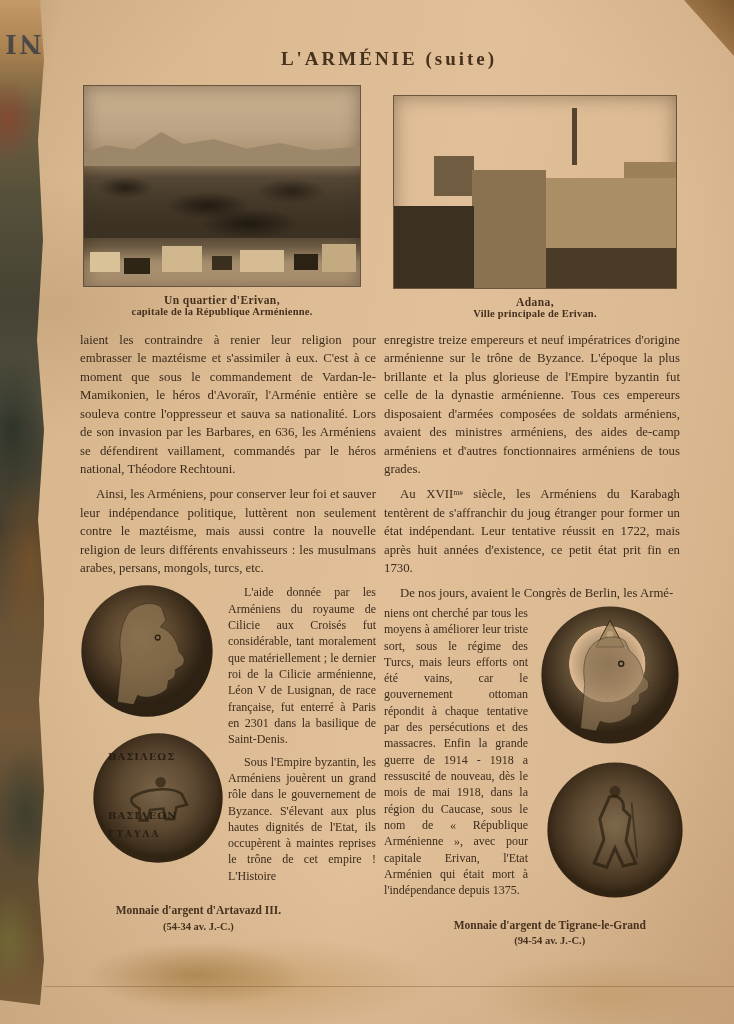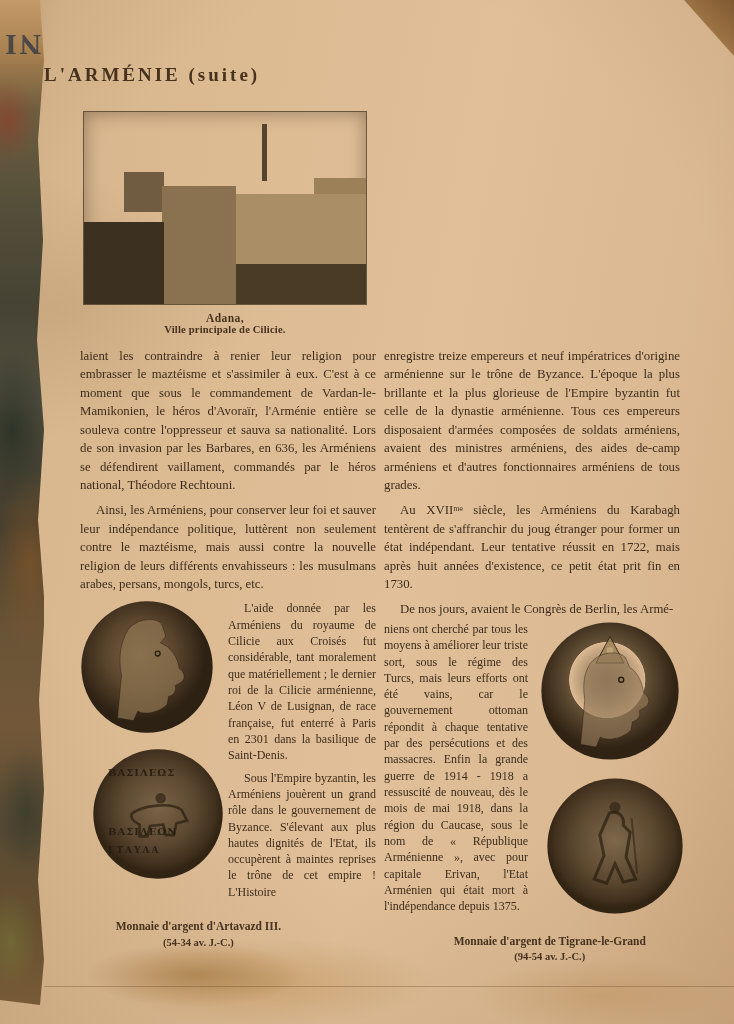--- a/index.html
+++ b/index.html
@@ -36,21 +36,21 @@
     background:linear-gradient(225deg,#7e5830 0%,#9a7143 45%,#bf9566 100%);
     clip-path:polygon(100% 0,100% 100%,0 0);
     box-shadow:-2px 2px 4px rgba(80,50,20,.35);
   }
   .crease-line{
     position:absolute;left:44px;right:0;top:986px;height:0;
     border-top:1px solid rgba(92,60,28,.30);
   }
   
   .title{
-    padding-top:64px;margin-left:44px;
+    padding-top:48px;margin-left:44px;text-align:center;
     font-weight:bold;font-size:19px;letter-spacing:3px;color:#46321d;
   }
   
   .photos-row{display:flex;margin:16px 58px 0 84px;gap:34px;align-items:flex-start;}
   .photo-block{display:flex;flex-direction:column;}
   .photo{position:relative;overflow:hidden;box-shadow:0 0 0 1px rgba(44,33,20,.65), inset 0 0 18px rgba(40,28,14,.4);}
   .photo-erivan{width:276px;height:200px;
     background:linear-gradient(180deg,#c9b08f 0%,#bda486 22%,#a89070 36%,#83705634 40%,#6d5c47 46%,#514334 58%,#443827 70%,#6a5942 80%,#a28b6b 88%,#b49a78 100%);}
   .ph-mountain{position:absolute;top:17%;left:0;right:0;height:23%;background:#9b866a;opacity:.95;
     clip-path:polygon(0 72%,8% 55%,18% 64%,28% 26%,36% 52%,47% 42%,59% 62%,71% 50%,83% 66%,100% 58%,100% 100%,0 100%);}
@@ -122,27 +122,38 @@
   <div class="spine">
     <div class="spine-ghost">NI</div>
   </div>
 
   <div class="corner-fold"></div>
 
   <div class="title">L'ARMÉNIE (suite)</div>
 
   <div class="photos-row">
     <div class="photo-block">
+      <div class="photo photo-erivan">
+        <div class="ph-mountain"></div>
+        <div class="ph-trees"></div>
+        <div class="ph-buildings"></div>
+      </div>
+      <div class="photo-caption">
+        <div class="l1">Un quartier d'Erivan,</div>
+        <div class="l2">capitale de la République Arménienne.</div>
+      </div>
+    </div>
+    <div class="photo-block">
       <div class="photo photo-adana">
         <div class="ad-blocks"></div>
         <div class="ad-tower"></div>
       </div>
       <div class="photo-caption">
         <div class="l1">Adana,</div>
-        <div class="l2">Ville principale de Cilicie.</div>
+        <div class="l2">Ville principale de Erivan.</div>
       </div>
     </div>
   </div>
 
   <div class="columns">
 
     <div class="col">
       <p>laient les contraindre à renier leur religion pour embrasser le maztéisme et s'assimiler à eux. C'est à ce moment que sous le commandement de Vardan-le-Mamikonien, le héros d'Avoraïr, l'Arménie entière se souleva contre l'oppresseur et sauva sa nationalité. Lors de son invasion par les Barbares, en 636, les Arméniens se défendirent vaillament, commandés par le héros national, Théodore Rechtouni.</p>
       <p class="indent">Ainsi, les Arméniens, pour conserver leur foi et sauver leur indépendance politique, luttèrent non seulement contre le maztéisme, mais aussi contre la nouvelle religion de leurs différents envahisseurs : les musulmans arabes, persans, mongols, turcs, etc.</p>
 

